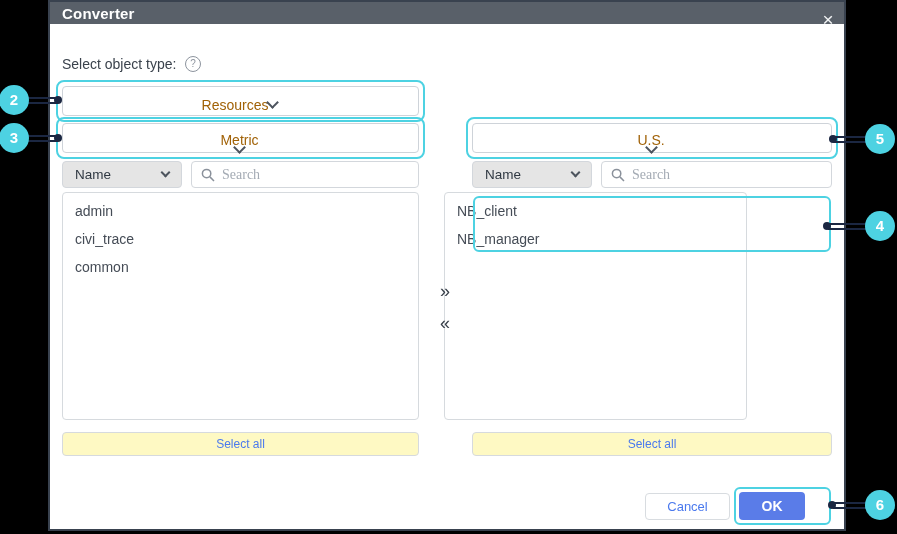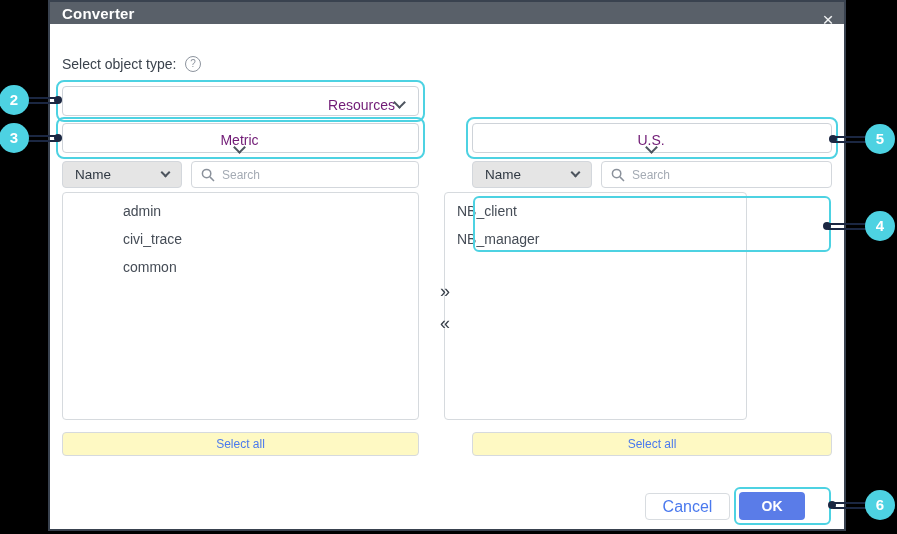--- a/index.html
+++ b/index.html
@@ -26,22 +26,22 @@
   .label { position:absolute; left:62px; top:56px; font-size:14px; color:#3a424c; }
   .help {
     position:absolute; left:185px; top:56px; width:16px; height:16px;
     border:1.4px solid #8d949e; border-radius:50%; color:#8d949e;
     font-size:10px; line-height:13px; text-align:center; cursor:pointer;
   }
   
   .select {
     position:absolute; height:30px; background:#fff;
     border:1px solid #ced3d9; border-radius:4px;
-    display:flex; align-items:center; justify-content:flex-end;
-    padding:8px 14px 0 12px; font-size:14px; color:#701a75; cursor:pointer;
+    display:flex; align-items:center; justify-content:center;
+    padding:8px 14px 0 12px; font-size:14px; color:#a16207; cursor:pointer;
   }
   .sel-resources { left:62px; top:86px;  width:357px; }
   .sel-metric    { left:62px; top:123px; width:357px;flex-direction:column; }
   .sel-us        { left:472px; top:123px; width:360px;flex-direction:column; }
   .chev {
     width:9px; height:9px; border-right:2px solid #4d545e; border-bottom:2px solid #4d545e;
     transform:rotate(45deg); margin-top:-5px; flex:none;
   }
   .chev.small { width:7px; height:7px; margin-top:-4px; }
   
@@ -52,53 +52,53 @@
     padding:0 12px; font-size:13.5px; color:#2f3842; cursor:pointer;
   }
   .ms-left  { left:62px; }
   .ms-right { left:472px; }
   .search {
     position:absolute; top:161px; height:27px;
     border:1px solid #d3d7dc; border-radius:4px; background:#fff;
     display:flex; align-items:center; padding:0 9px; gap:7px;
   }
   .search input {
-    border:none; outline:none; flex:1; font-size:12px; color:#333c46;
-    font-family:Liberation Sans, sans-serif; background:transparent; min-width:0;
+    border:none; outline:none; flex:1; font-size:14px; color:#333c46;
+    font-family:Liberation Serif, serif; background:transparent; min-width:0;
   }
   .search input::placeholder { color:#a4abb4; }
   .search-left  { left:191px; width:228px; }
   .search-right { left:601px; width:231px; }
   
   .list {
     position:absolute; top:192px; height:228px; background:#fff;
     border:1px solid #d6dade; border-radius:4px; padding-top:4px; overflow:hidden;
   }
-  .list-left  { left:62px; width:357px;padding-left:48px; }
+  .list-left  { left:62px; width:357px; }
   .list-right { left:444px; width:303px; }
   .row { height:28px; line-height:28px; padding-left:12px; font-size:14px; color:#454c56; cursor:pointer; }
   
   .xfer {
     position:absolute; left:431px; width:28px; height:28px; text-align:center;
     line-height:28px; font-size:18px; color:#39404a; background:transparent;
     border:none; cursor:pointer; font-family:inherit;
   }
   .xfer-r { top:277px; } .xfer-l { top:309px; }
   
   .select-all {
     position:absolute; top:432px; height:24px; background:#fef9c3;
     border:1px solid #d6dade; border-radius:4px; color:#4a79ee;
     font-size:12px; font-family:inherit; cursor:pointer; text-align:center;
   }
   .sa-left  { left:62px; width:357px; }
   .sa-right { left:472px; width:360px; }
   .btn-cancel {
     position:absolute; left:645px; top:493px; width:85px; height:27px;
     background:#fff; border:1px solid #d8dce0; border-radius:4px;
-    color:#4a79ee; font-size:16px; font-family:inherit; cursor:pointer;
+    color:#4a79ee; font-size:13px; font-family:inherit; cursor:pointer;
   }
   .btn-ok {
     position:absolute; left:739px; top:492px; width:66px; height:28px;
     background:#5a7ce8; border:none; border-radius:4px;
     color:#fff; font-size:14px; font-weight:bold; font-family:inherit; cursor:pointer;
   }
   
   .hl {
     position:absolute; border:2px solid #4dd2e2; border-radius:8px;
     pointer-events:none; background:transparent;

